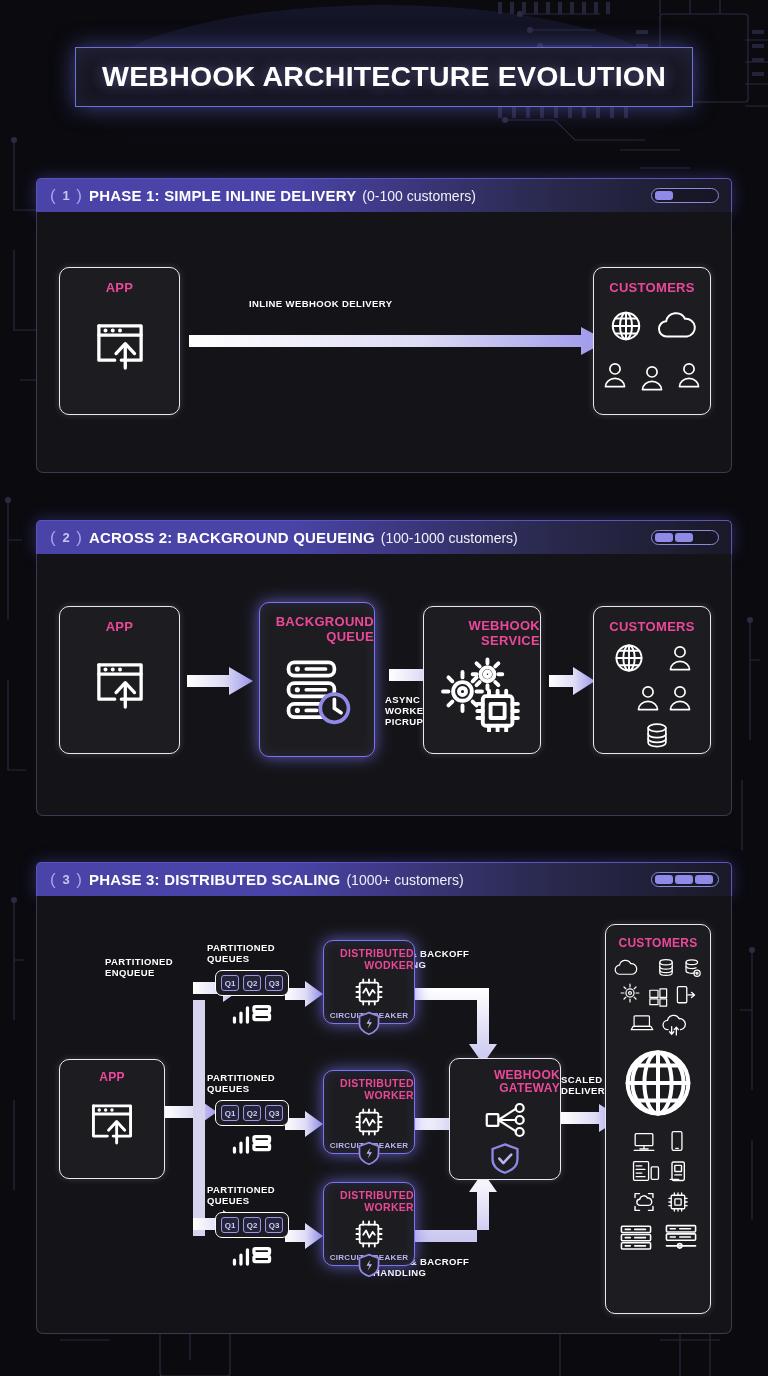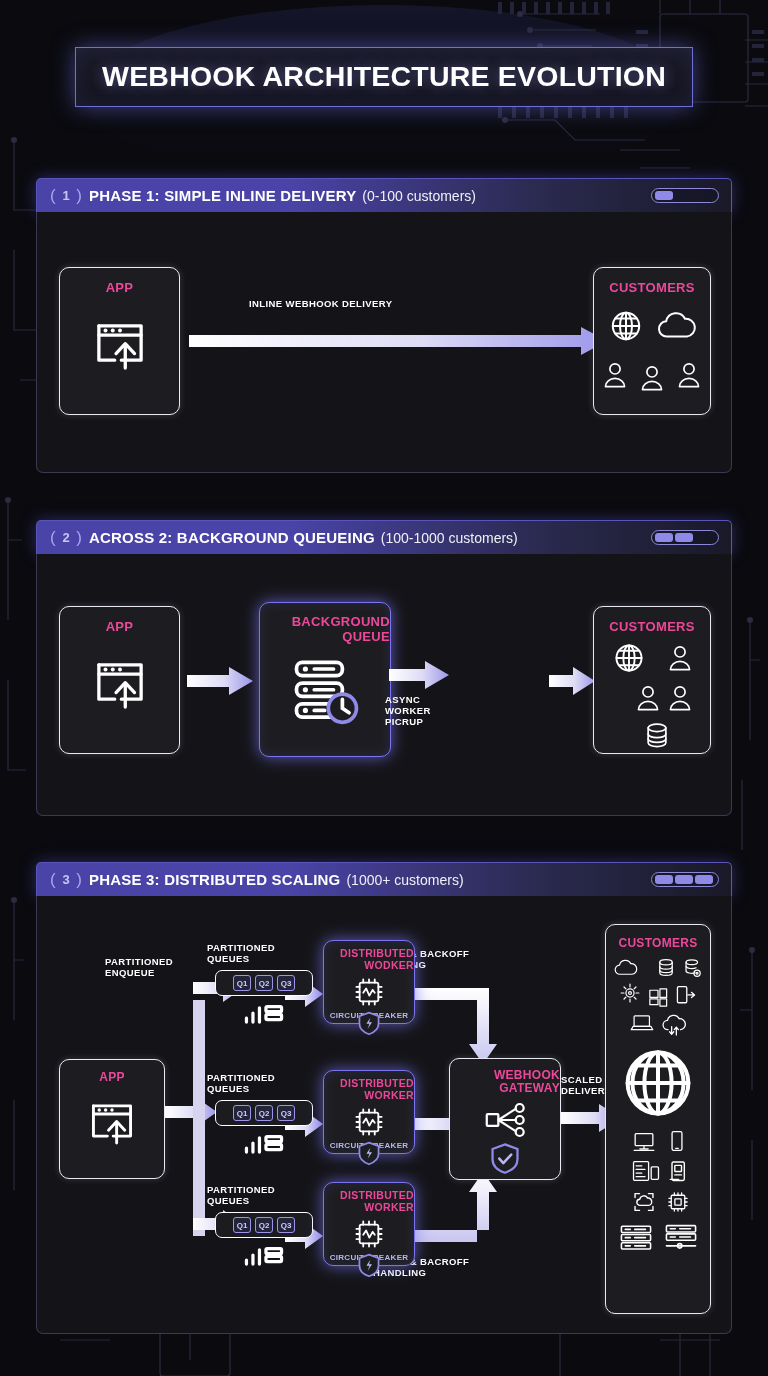--- a/index.html
+++ b/index.html
@@ -118,21 +118,21 @@
   .arrow { position: absolute; }
   .flow-label {
     position: absolute; color: #ffffff; font-weight: 700;
     text-align: left; letter-spacing: .4px; line-height: 1.18;
   }
 
   
   .qchip-row {
     display: flex; gap: 4px; align-items: center;
     border: 1.5px solid #ffffff; border-radius: 7px;
-    padding: 4px 17px; background: #1b1b20;
+    padding: 4px 5px; background: #1b1b20;
   }
   .qchip {
     width: 18px; height: 16px;
     border: 1.3px solid #9a95ea; border-radius: 3px;
     color: #cfccf8; font-size: 8px; font-weight: 700;
     display: flex; align-items: center; justify-content: center;
     background: #23233a;
   }
   .cb-text {
     color: #b9b5f0; font-size: 8px; font-weight: 700; letter-spacing: .3px;
@@ -340,21 +340,21 @@
             <path class="st" d="M58 88 V52"></path>
               <path class="st" d="M44 66 L58 51 L72 66"></path>
           </svg>
         </div>
       </div>
 
       <svg class="arrow" style="left:150px; top:112px;" width="68" height="30" viewBox="0 0 68 30">
         <path d="M0 9 H42 V1 L66 15 L42 29 V21 H0 Z" fill="url(#arrowGrad)"></path>
       </svg>
 
-      <div class="node glow" style="left:222px; top:48px; width:132px; height:155px;">
+      <div class="node glow" style="left:222px; top:48px; width:116px; height:155px;">
         <div class="node-label" style="font-size:13px; margin-top:12px;">BACKGROUND QUEUE</div>
         <div class="icons" style="margin-top:8px;">
           <svg width="78" height="74" viewBox="0 0 105 100">
             <rect class="st" x="14" y="14" width="62" height="18" rx="8"></rect>
             <circle class="stf" cx="26" cy="23" r="3.5"></circle>
             <path class="st" d="M38 23 h26"></path>
             <rect class="st" x="14" y="42" width="62" height="18" rx="8"></rect>
             <circle class="stf" cx="26" cy="51" r="3.5"></circle>
             <path class="st" d="M38 51 h26"></path>
             <rect class="st" x="14" y="70" width="62" height="18" rx="8"></rect>
@@ -364,20 +364,43 @@
             <path d="M76 64 V76 l9 6" fill="none" stroke="#ffffff" stroke-width="5" stroke-linecap="round"></path>
           </svg>
         </div>
       </div>
 
       <svg class="arrow" style="left:352px; top:106px;" width="62" height="30" viewBox="0 0 62 30">
         <path d="M0 9 H36 V1 L60 15 L36 29 V21 H0 Z" fill="url(#arrowGrad)"></path>
       </svg>
       <div class="flow-label" style="left:348px; top:140px; width:72px; font-size:9.5px;">ASYNC WORKER PICRUP</div>
 
+      <div class="node" style="left:386px; top:52px; width:118px; height:148px;">
+        <div class="node-label" style="font-size:13px; margin-top:12px;">WEBHOOK SERVICE</div>
+        <div class="icons" style="margin-top:6px;">
+          <svg width="86" height="78" viewBox="0 0 110 100">
+            <g class="st">
+              <circle cx="30" cy="48" r="12"></circle>
+              <circle cx="30" cy="48" r="4.5"></circle>
+              <path d="M30 30 v-7 M30 66 v7 M12 48 h-7 M48 48 h7 M17 35 l-5 -5 M43 61 l5 5 M43 35 l5 -5 M17 61 l-5 5"></path>
+            </g>
+            <g class="st">
+              <circle cx="62" cy="26" r="9"></circle>
+              <circle cx="62" cy="26" r="3.5"></circle>
+              <path d="M62 12 v-5 M62 40 v5 M48 26 h-5 M76 26 h5 M52 16 l-4 -4 M72 36 l4 4 M72 16 l4 -4 M52 36 l-4 4"></path>
+            </g>
+            <g class="st">
+              <rect x="56" y="54" width="38" height="38" rx="4"></rect>
+              <rect x="66" y="64" width="18" height="18"></rect>
+              <path d="M64 54 v-7 M75 54 v-7 M86 54 v-7 M64 92 v7 M75 92 v7 M86 92 v7"></path>
+              <path d="M56 64 h-7 M56 73 h-7 M56 82 h-7 M94 64 h7 M94 73 h7 M94 82 h7"></path>
+            </g>
+          </svg>
+        </div>
+      </div>
 
       <svg class="arrow" style="left:512px; top:112px;" width="48" height="30" viewBox="0 0 48 30">
         <path d="M0 9 H24 V1 L46 15 L24 29 V21 H0 Z" fill="url(#arrowGrad)"></path>
       </svg>
 
       <div class="node" style="left:556px; top:52px; width:118px; height:148px;">
         <div class="node-label" style="font-size:13px; margin-top:13px;">CUSTOMERS</div>
         <div class="icons" style="margin-top:4px; width:108px; gap:4px;">
           <svg width="38" height="38" viewBox="0 0 100 100">
             <circle class="st" cx="50" cy="50" r="33"></circle>

